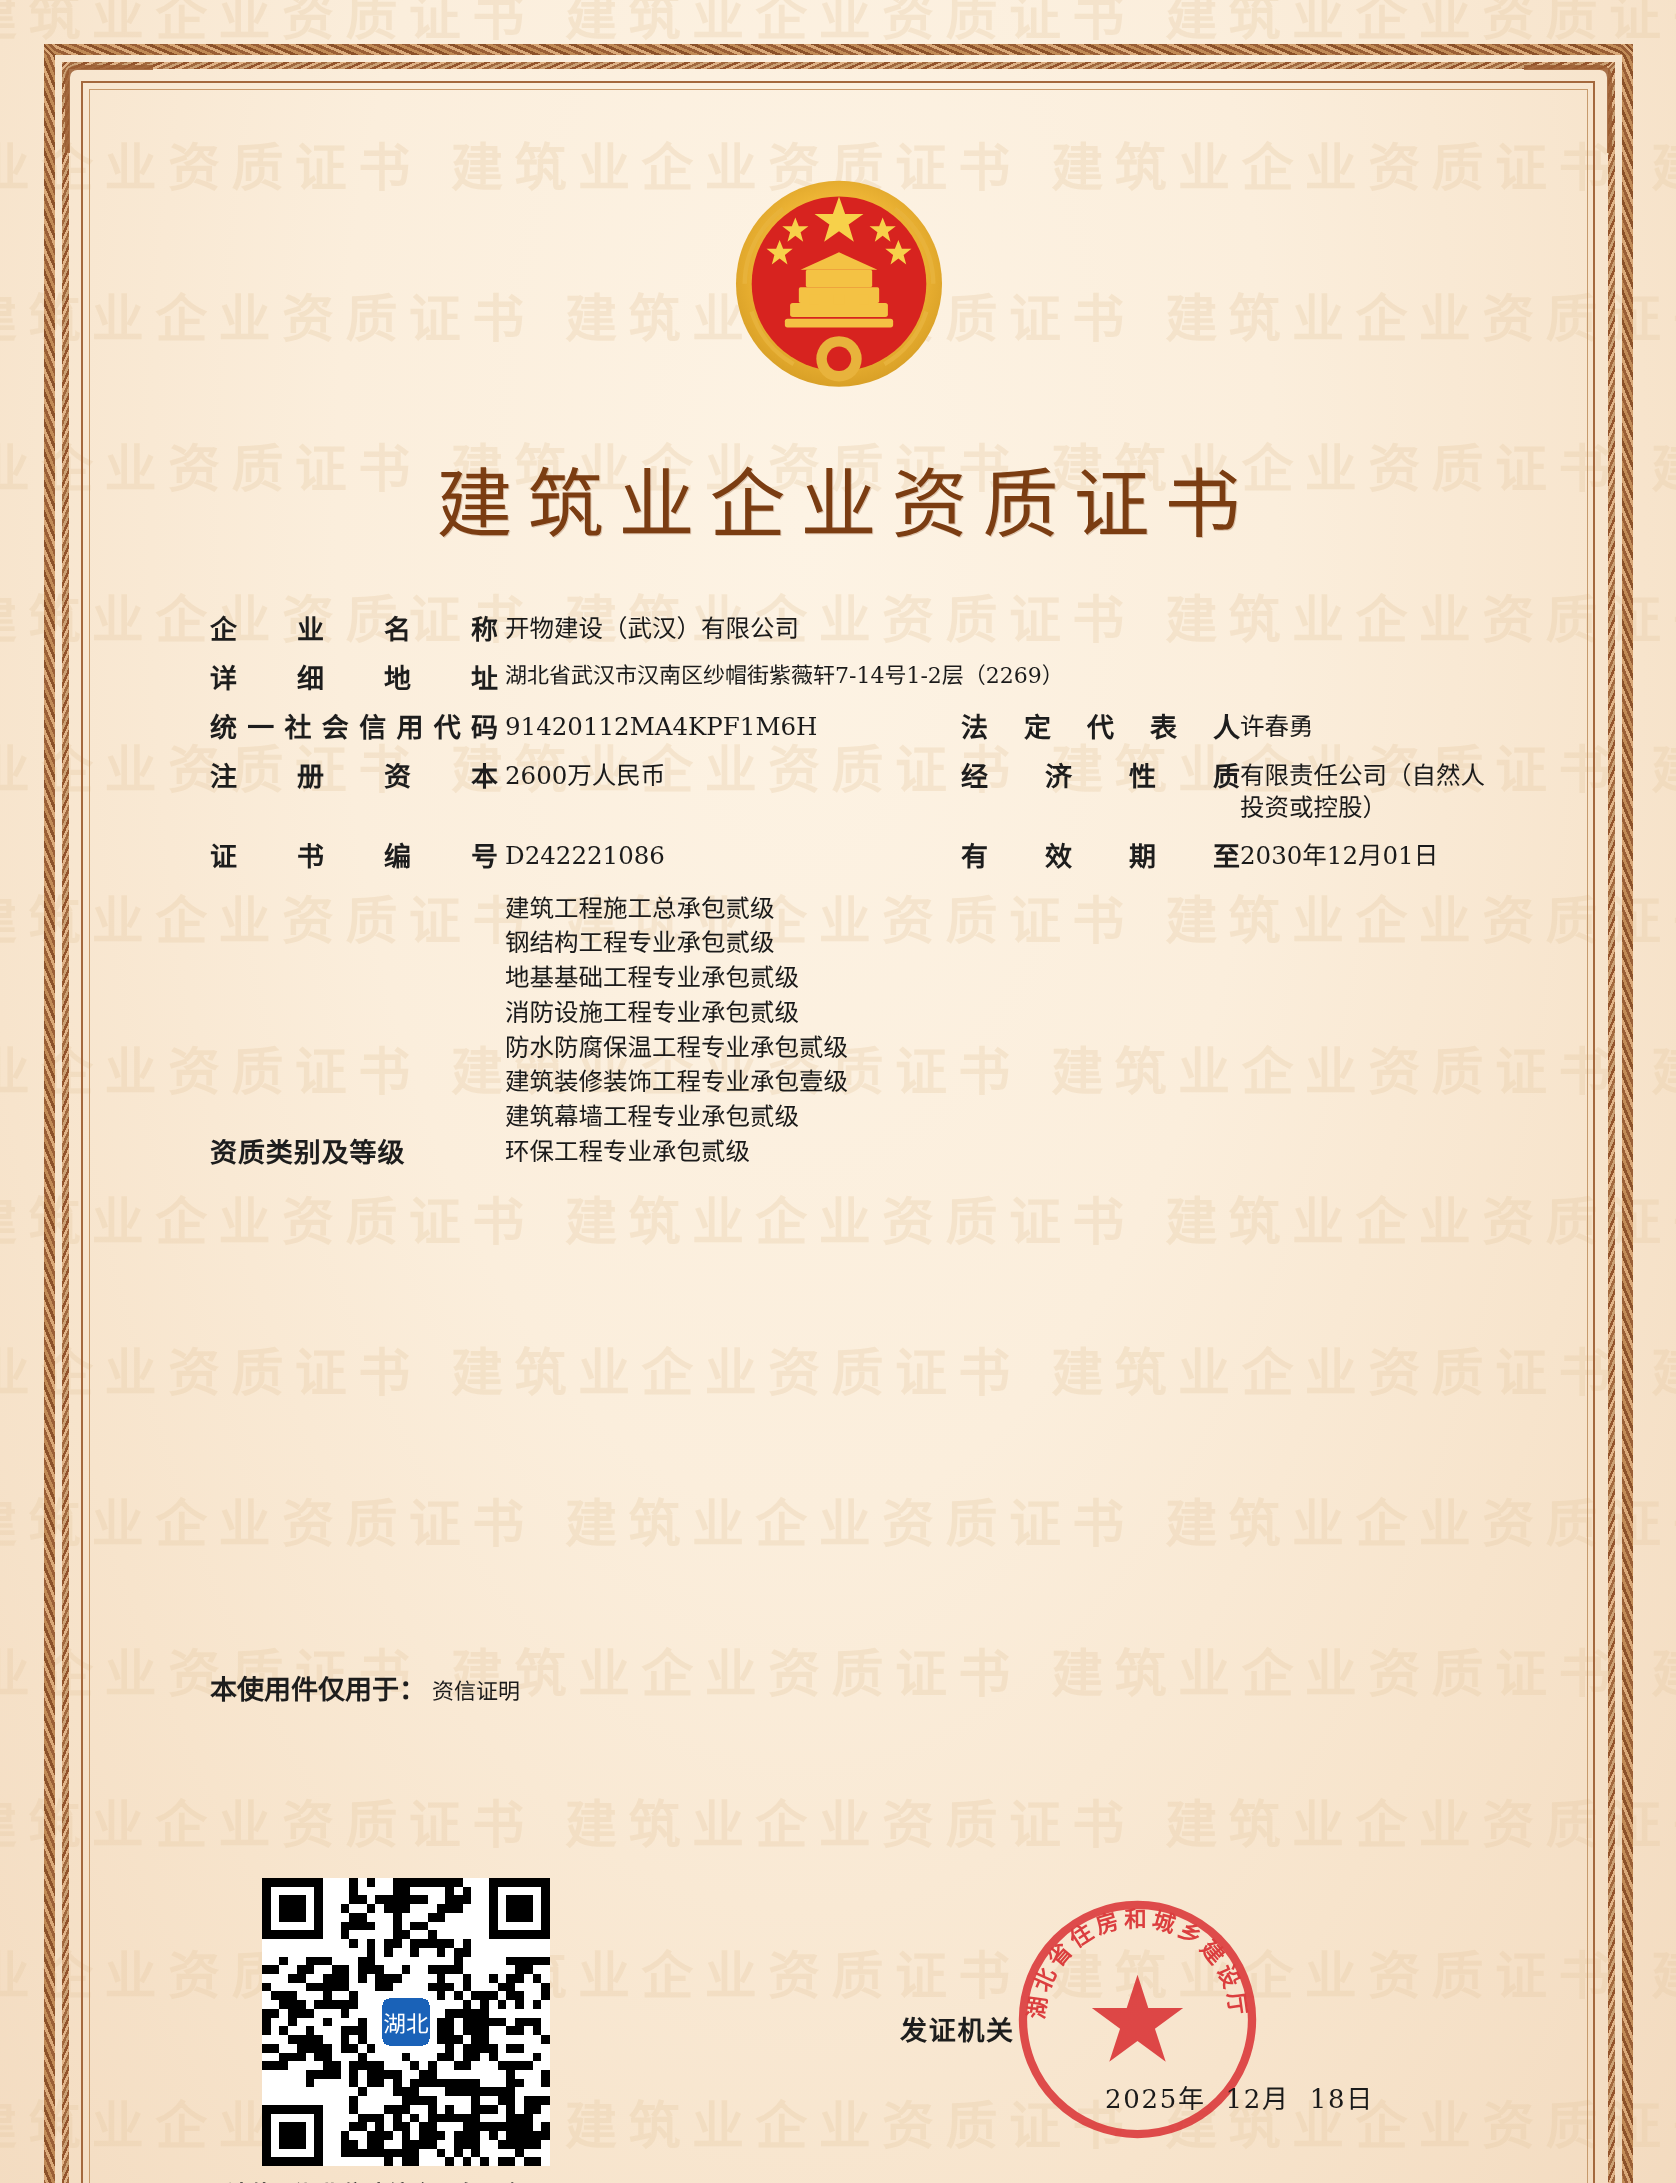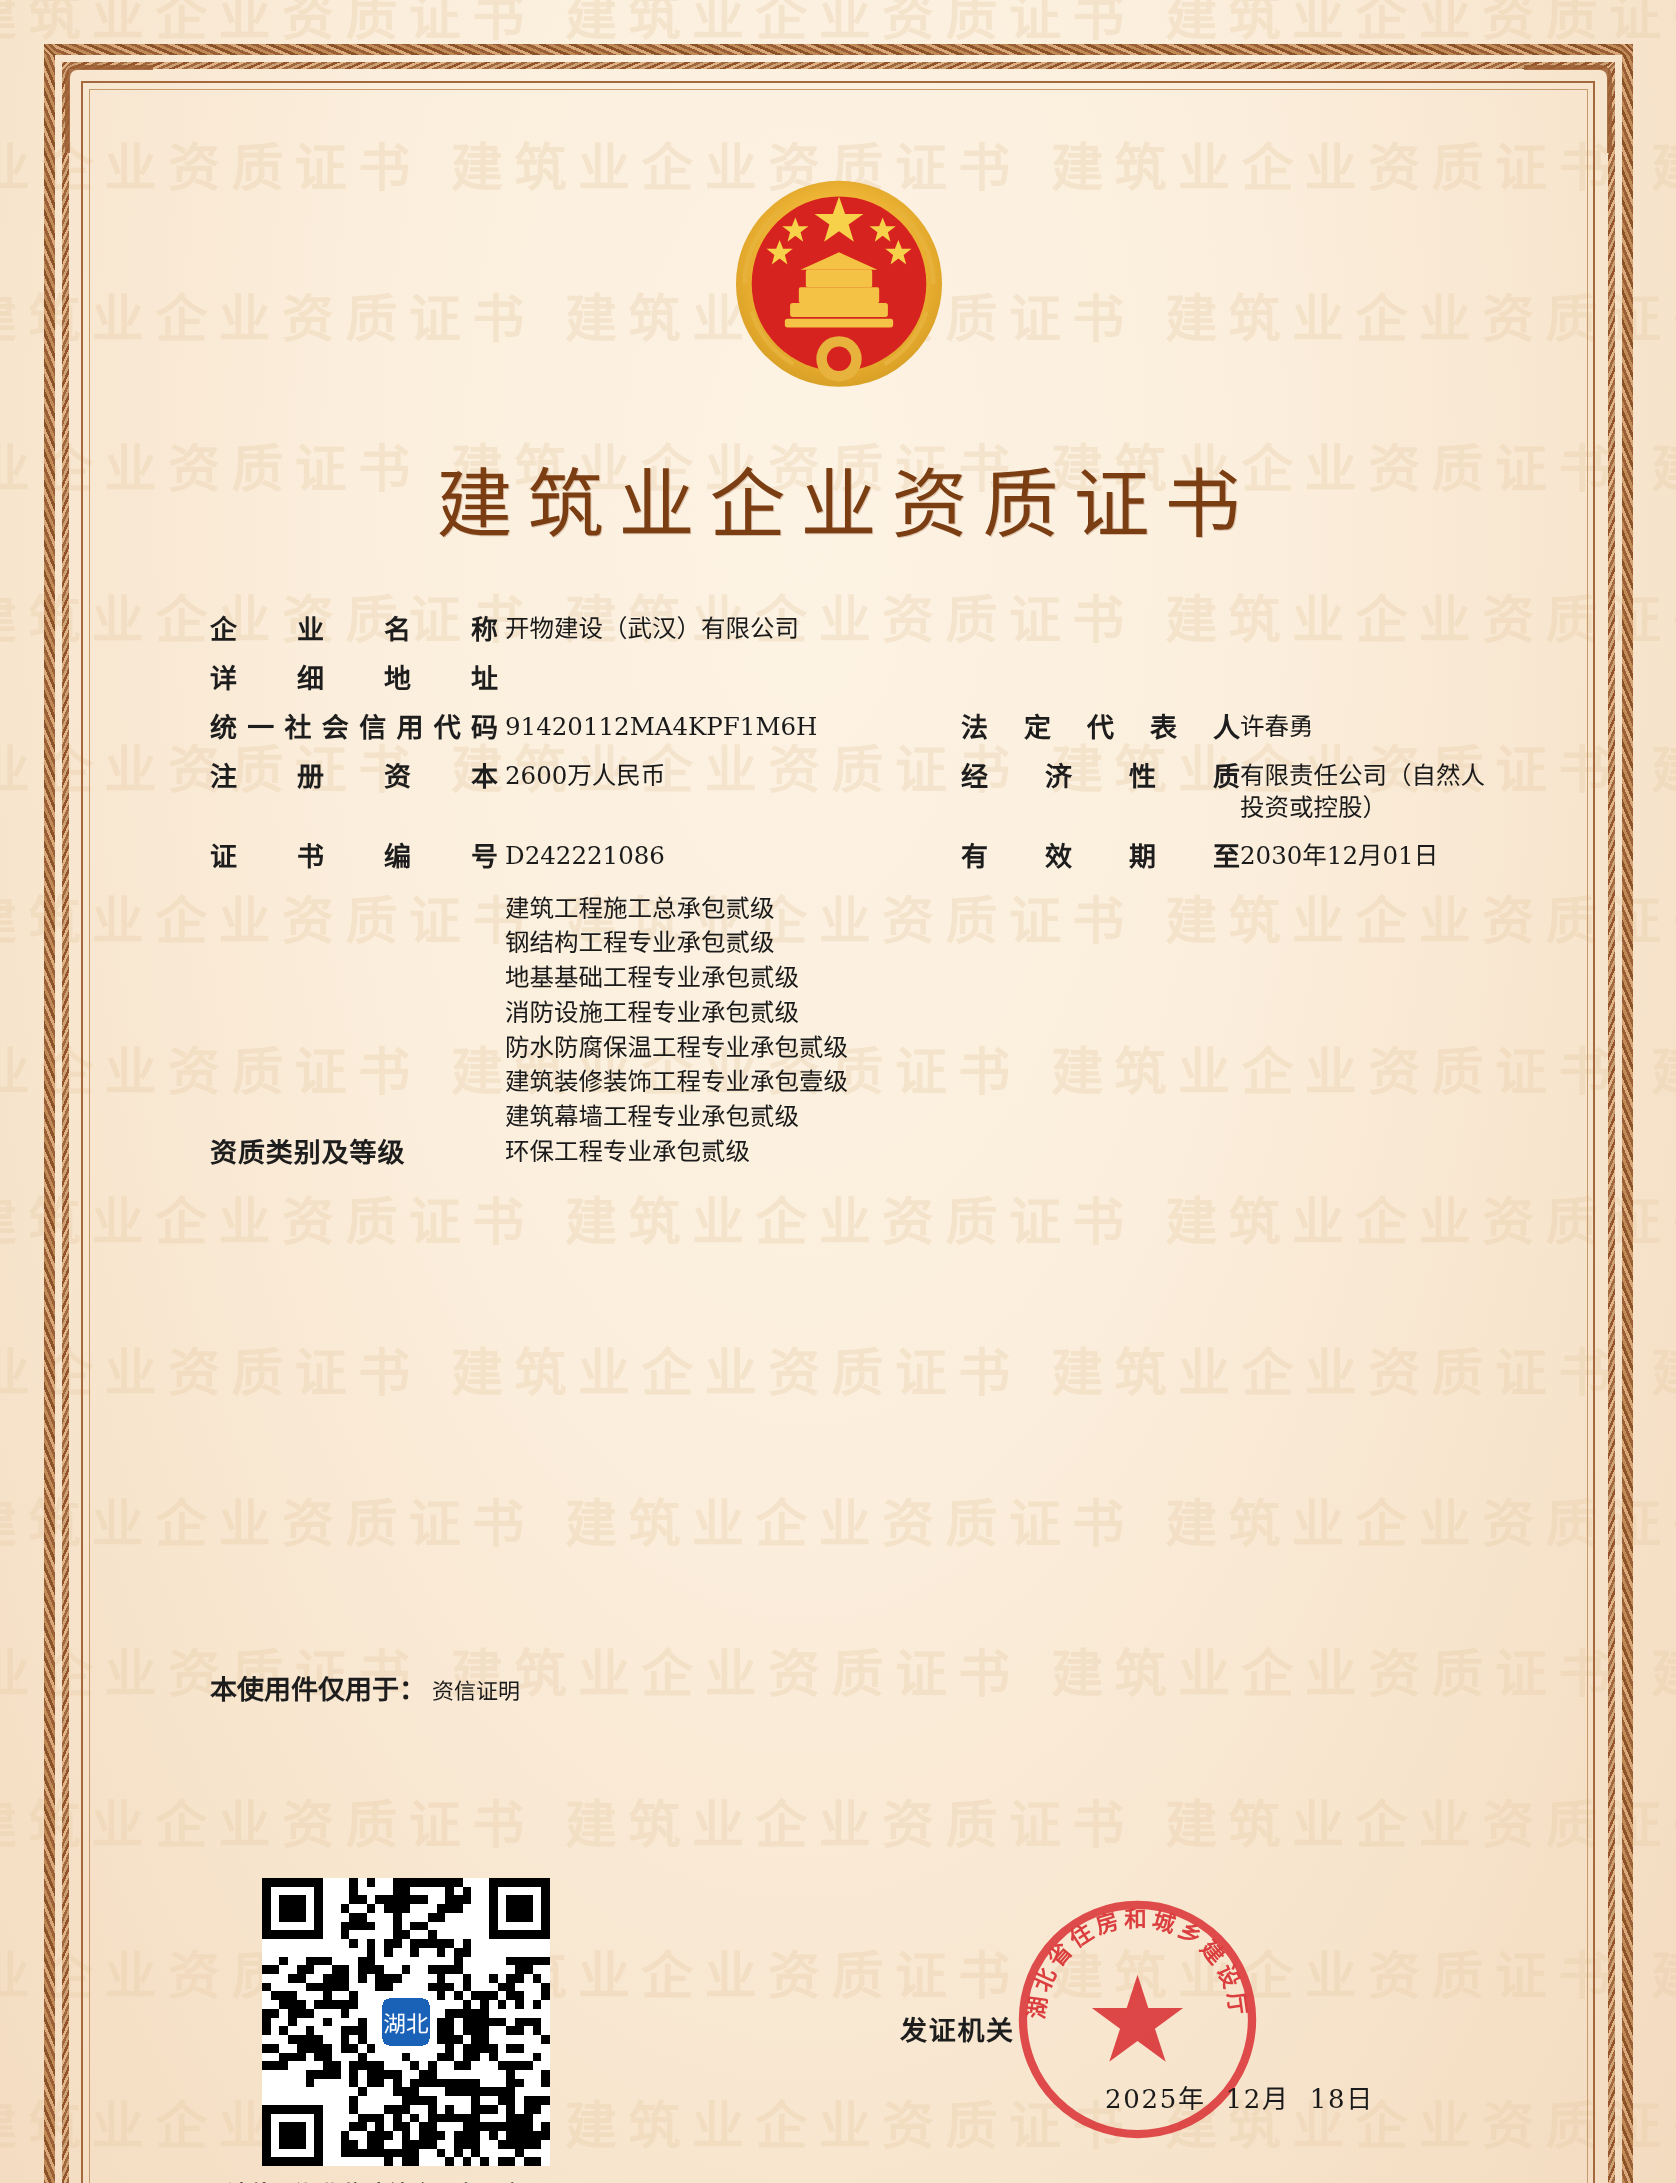--- a/index.html
+++ b/index.html
@@ -408,20 +408,21 @@
       <div class="value">开物建设（武汉）有限公司</div>
     </div>
 
     <div class="row">
       <div class="label w-spread">
         <span>详</span>
         <span>细</span>
         <span>地</span>
         <span>址</span>
       </div>
+      <div class="value small">湖北省武汉市汉南区纱帽街紫薇轩7-14号1-2层（2269）</div>
     </div>
 
     <div class="row2">
       <div class="col-left">
         <div class="label-l">
           <span>统</span>
           <span>一</span>
           <span>社</span>
           <span>会</span>
           <span>信</span>

